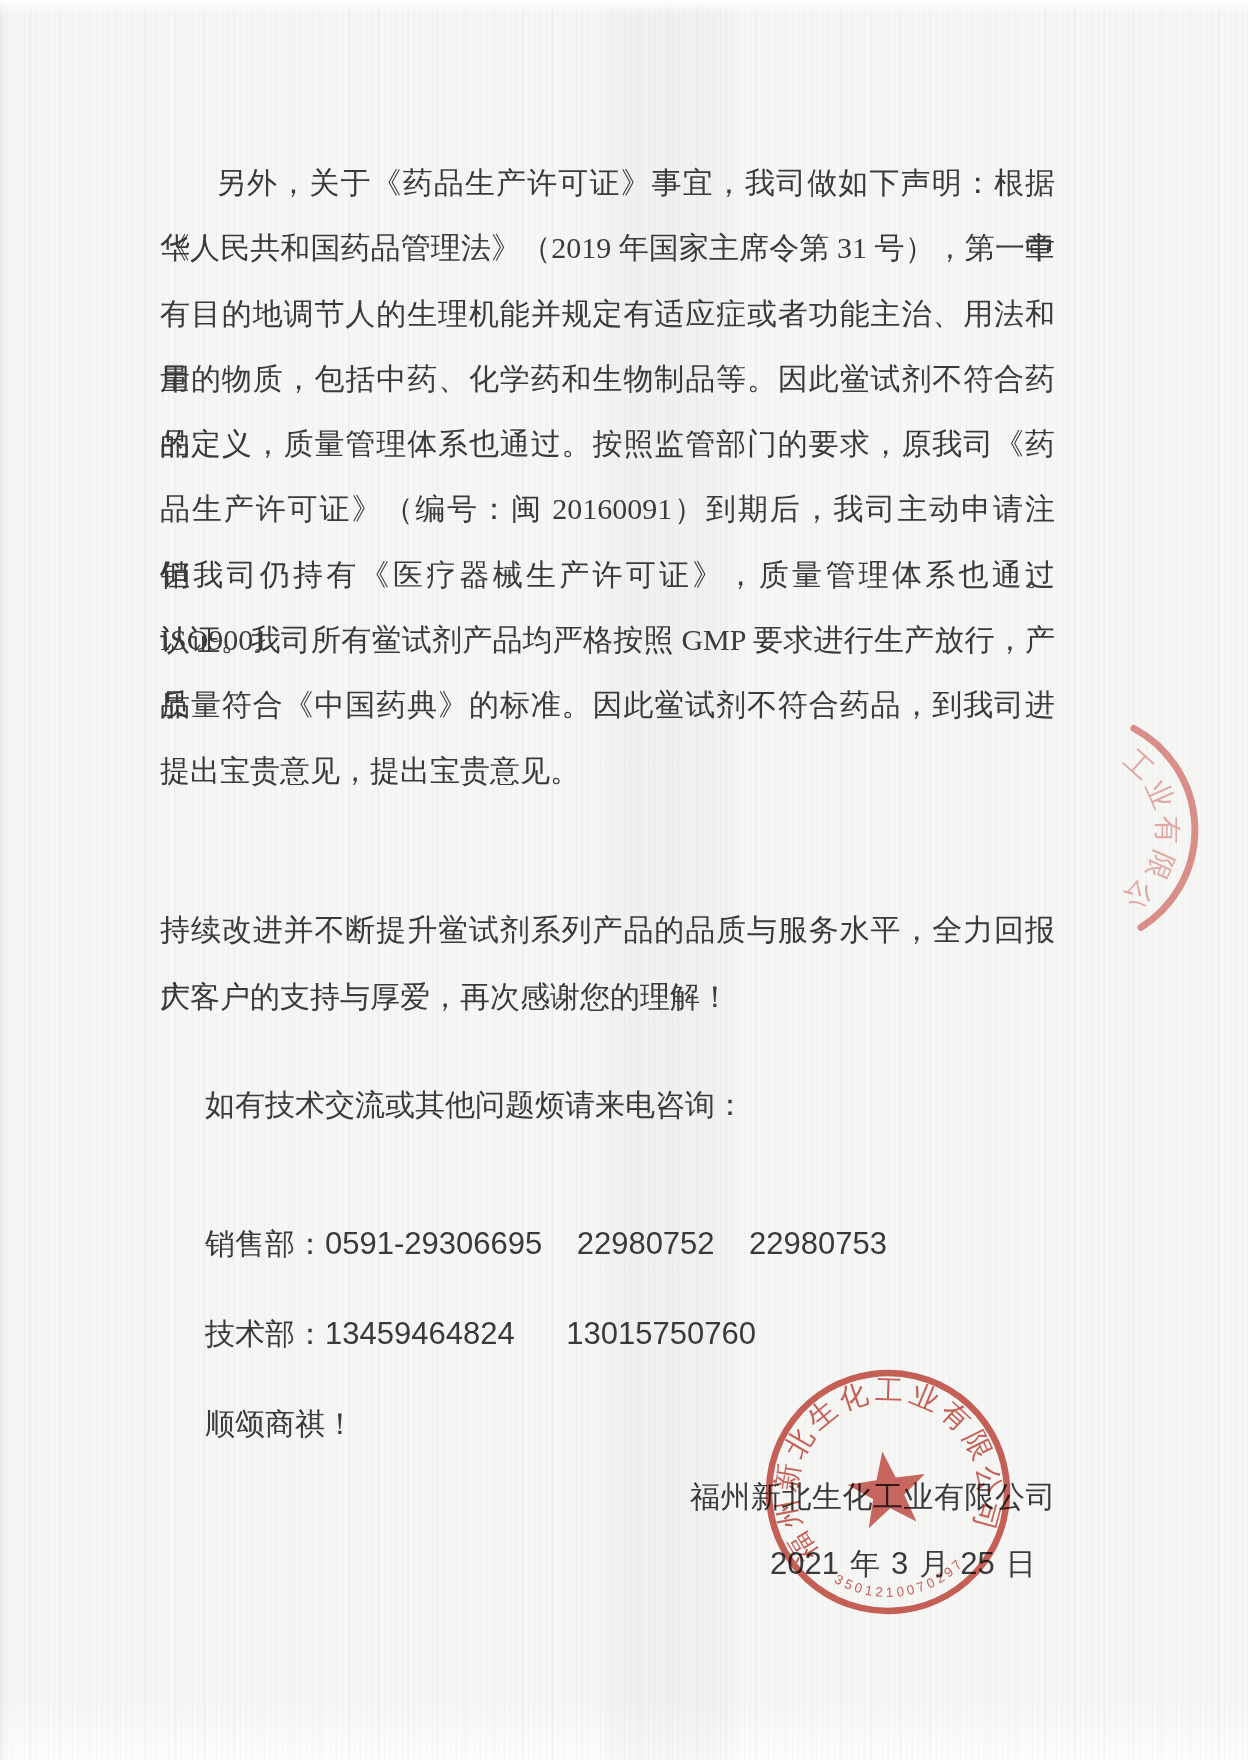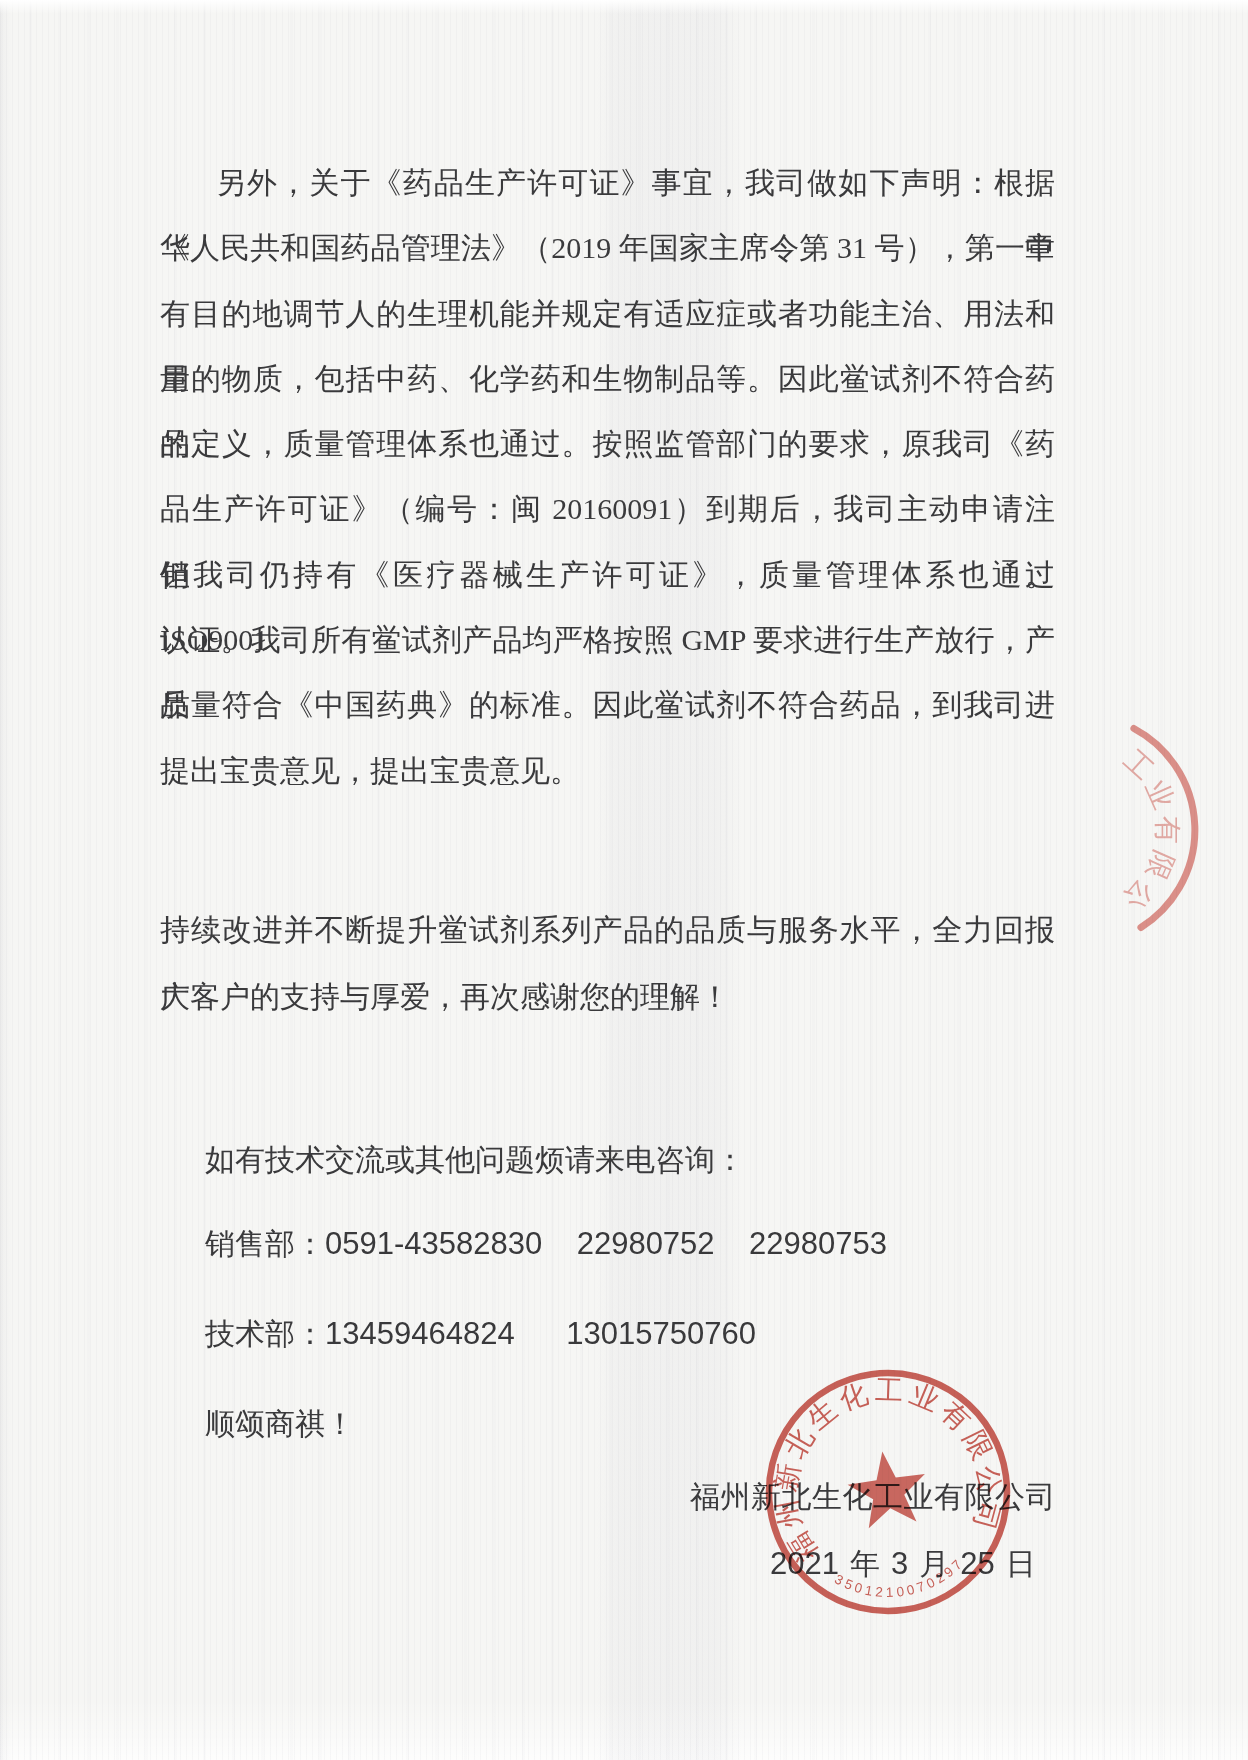--- a/index.html
+++ b/index.html
@@ -30,21 +30,21 @@
     color:var(--ink);
   }
   .jl{ text-align:justify; text-align-last:justify; }
   .ind{ text-indent:56px; }
   .para{ position:absolute; left:160px; width:895px; }
   .para1{ top:150px; }
   .para1 .ln{ height:65.3px; line-height:65.3px; }
   .para2{ top:896px; }
   .para2 .ln{ height:67px; line-height:67px; }
   .sline{ position:absolute; left:205px; height:65px; line-height:65px; font-size:30px; }
-  .l-contact{ top:1130px;font-family:Liberation Mono, monospace; }
+  .l-contact{ top:1072px; }
   .l-sales{ top:1211px; }
   .l-tech{ top:1301px; }
   .l-closing{ top:1391px; }
   .l-company{ top:1464px; left:690px; letter-spacing:0.5px; }
   .l-date{ top:1531px; left:763px; }
   .nums{
     font-family:"Liberation Sans","DejaVu Sans",sans-serif;
     font-size:31px; white-space:pre-wrap; color:#39393b;
   }
   .dnum{
@@ -93,21 +93,21 @@
   </div>
 
   <div class="para para2">
     <div class="ln jl">持续改进并不断提升鲎试剂系列产品的品质与服务水平，全力回报广</div>
     <div class="ln">大客户的支持与厚爱，再次感谢您的理解！</div>
   </div>
 
   <div class="sline l-contact">如有技术交流或其他问题烦请来电咨询：</div>
 
   <div class="sline l-sales">
-    <span>销售部：</span><span class="nums">0591-43582830    22980752    22980753</span>
+    <span>销售部：</span><span class="nums">0591-29306695    22980752    22980753</span>
   </div>
 
   <div class="sline l-tech">
     <span>技术部：</span><span class="nums">13459464824      13015750760</span>
   </div>
 
   <div class="sline l-closing">顺颂商祺！</div>
 
   <div class="sline l-company">福州新北生化工业有限公司</div>
 

